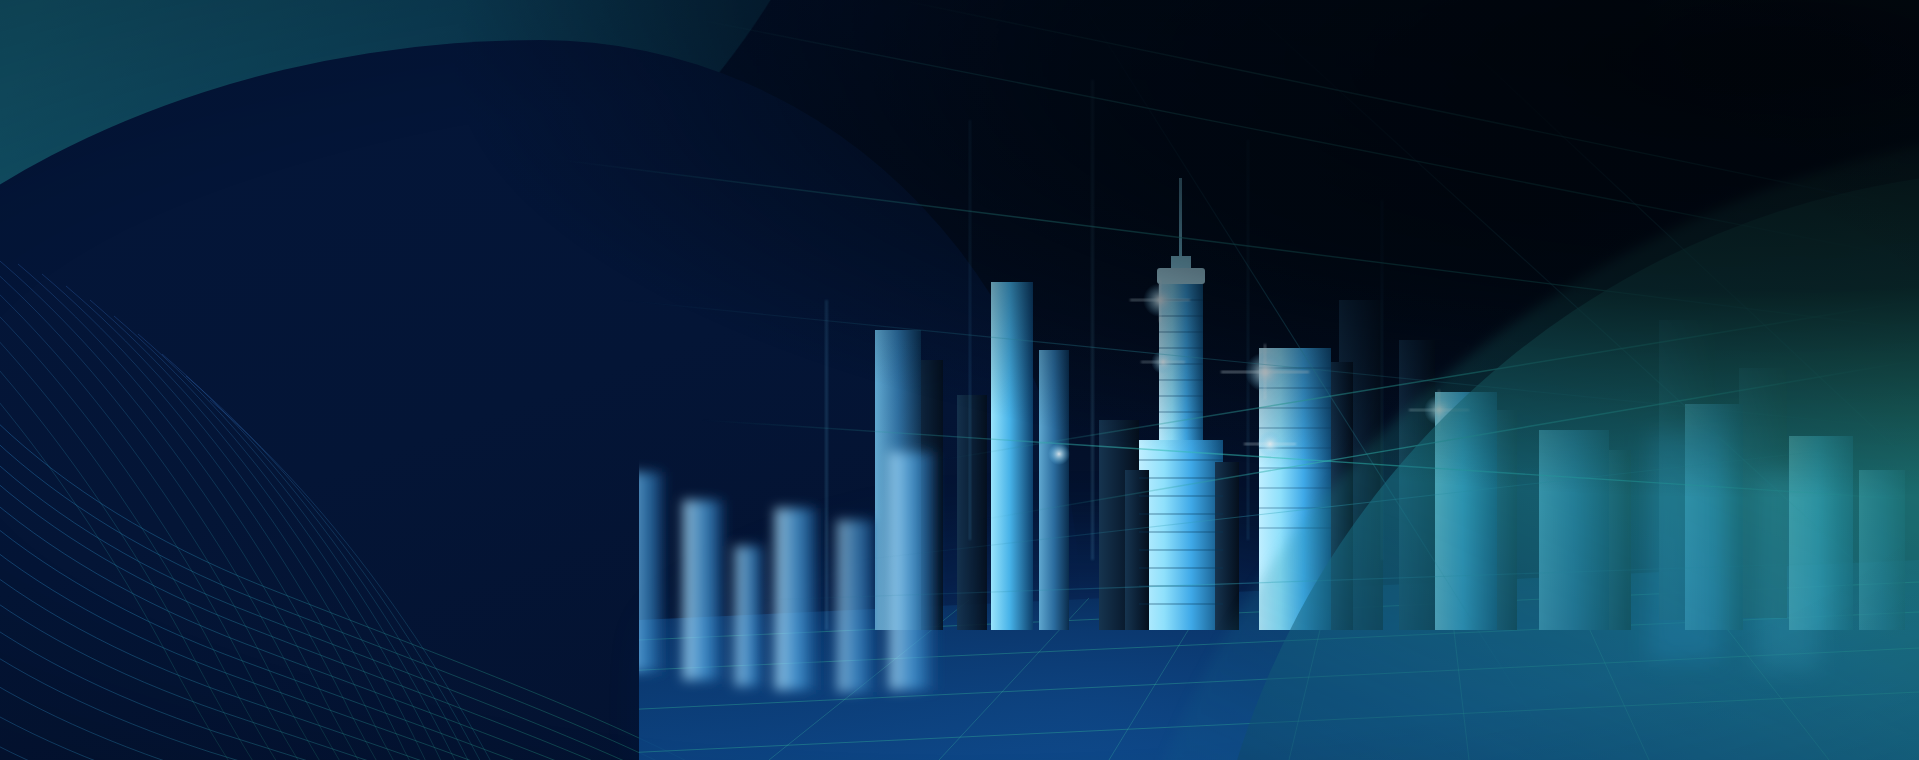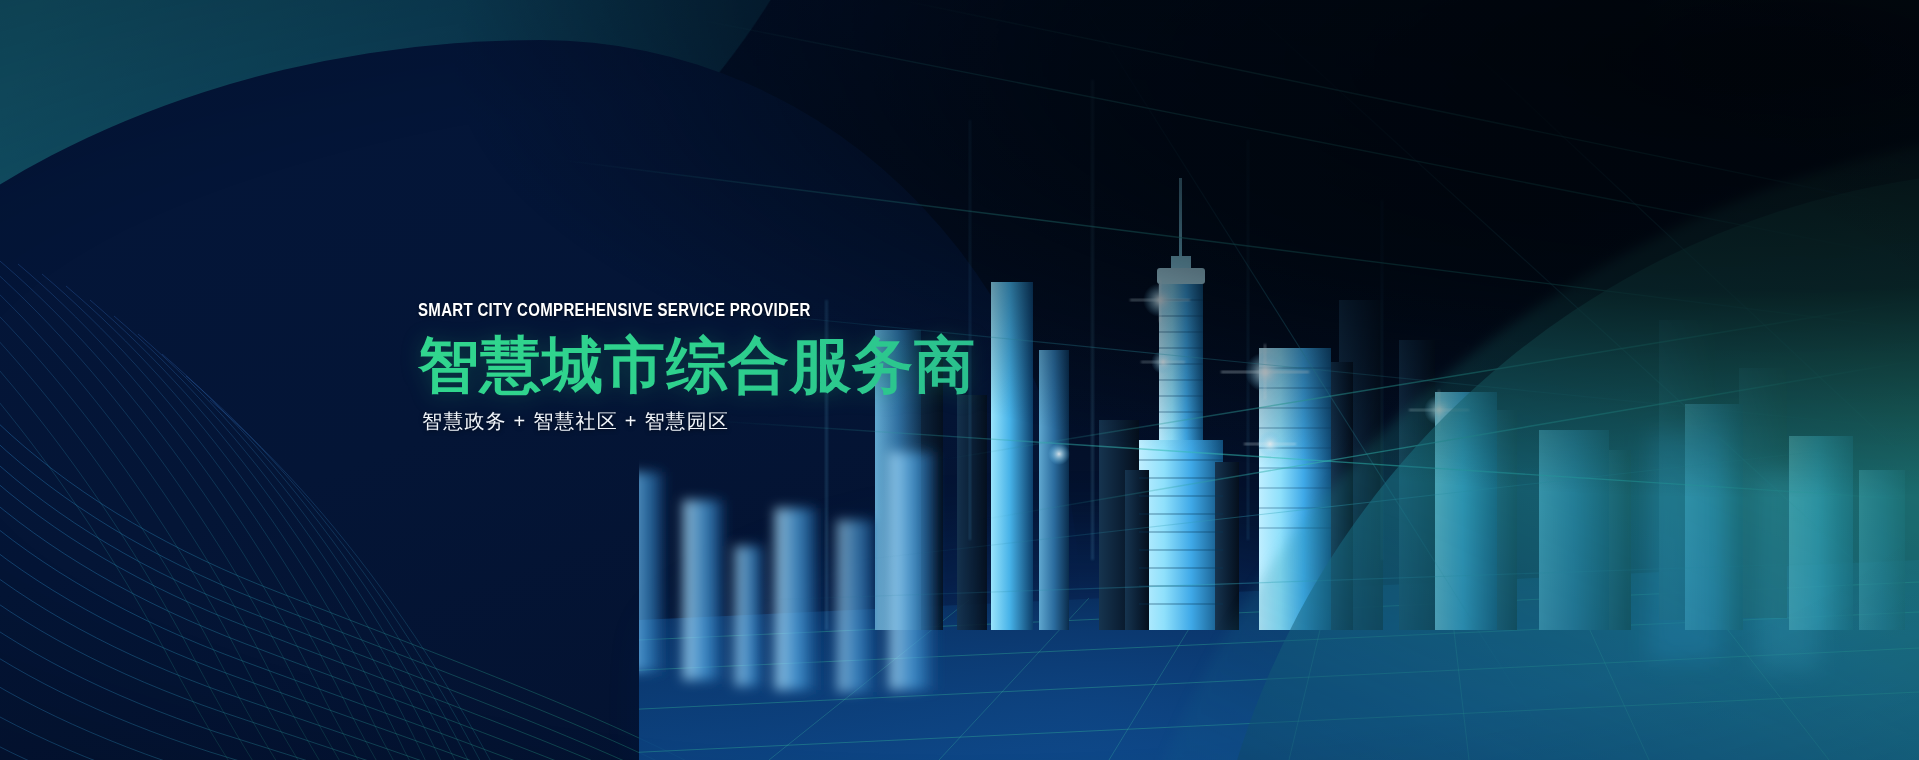--- a/index.html
+++ b/index.html
@@ -443,19 +443,14 @@
 
   <div class="layer">
     <div class="green-sheet2"></div>
     <div class="green-sheet"></div>
     <div class="green-edge-top"></div>
   </div>
 
   <div class="layer bg-darkcorner"></div>
   <div class="layer bg-vignette"></div>
 
-  <div class="copy">
-    <p class="tagline">SMART CITY COMPREHENSIVE SERVICE PROVIDER</p>
-    <h1 class="headline">智慧城市综合服务商</h1>
-    <p class="subline">智慧政务 + 智慧社区 + 智慧园区</p>
-  </div>
 
 </div>
 
 </body></html>

